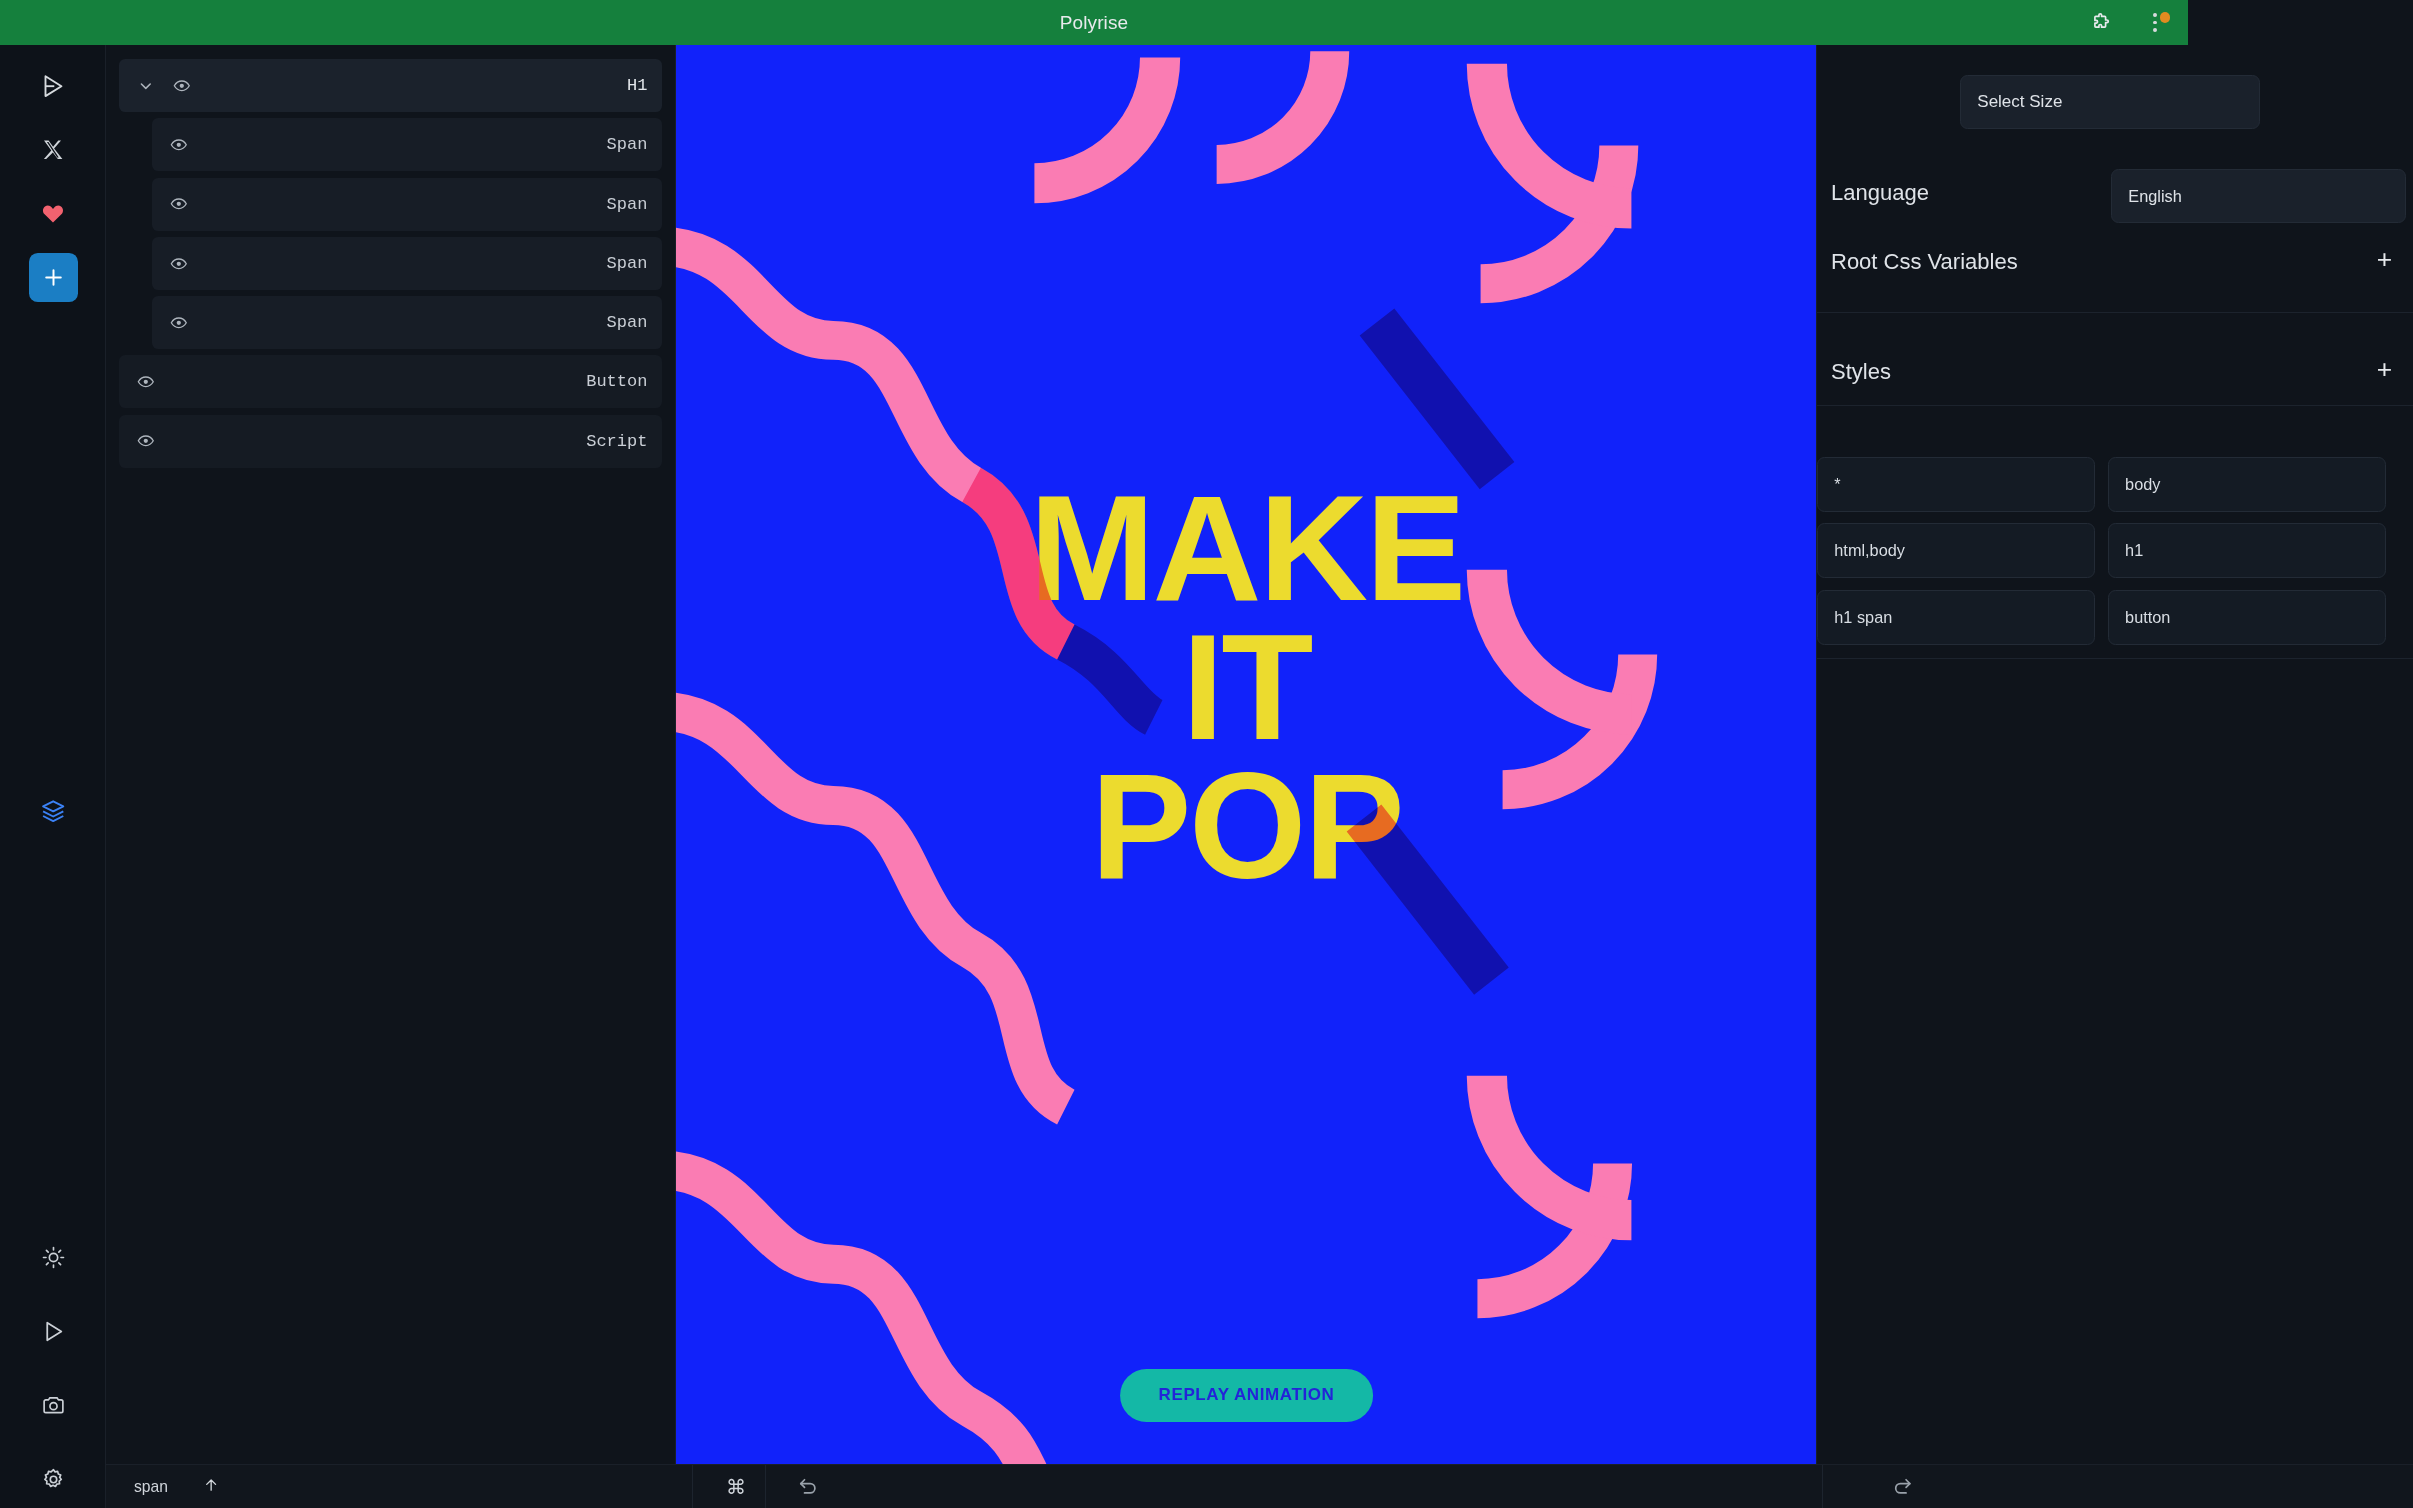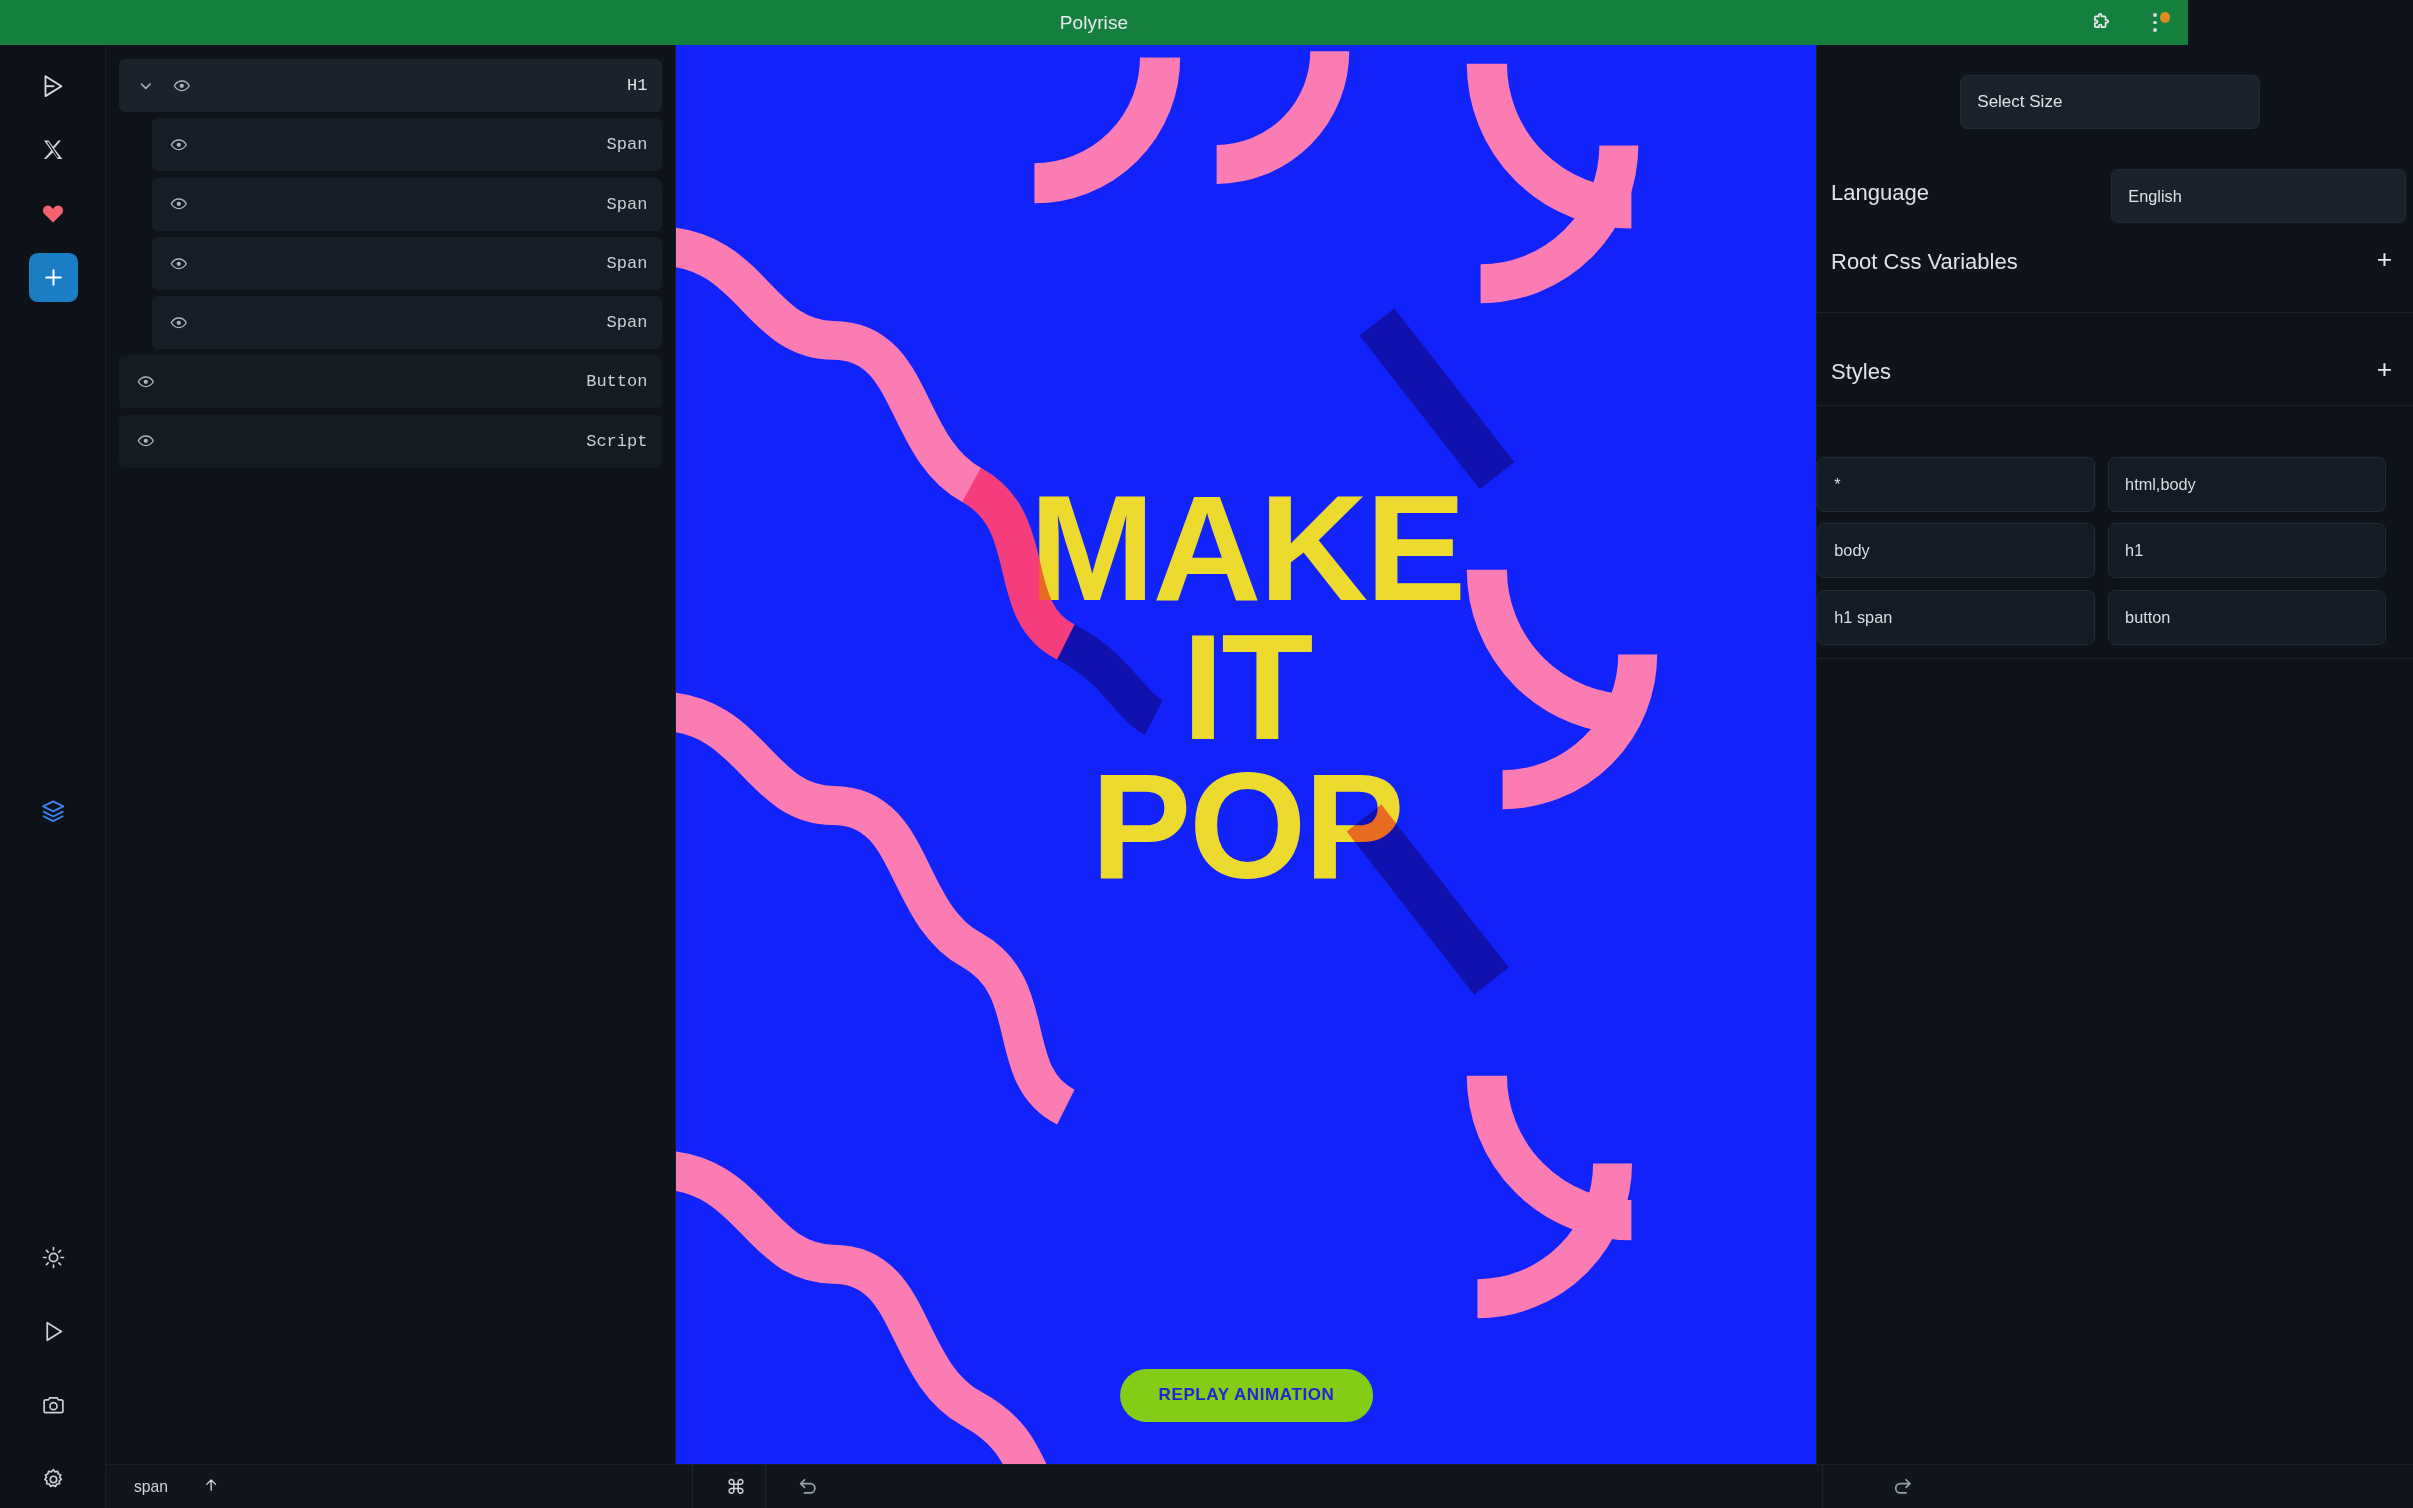--- a/index.html
+++ b/index.html
@@ -111,21 +111,21 @@
     color: #ecdb2e;
     letter-spacing: -2.5px;
     z-index: 3;
     mix-blend-mode: normal;
   }
   #hero .l2 { display: block; }
   .deco { position: absolute; background: #fa7cb3; z-index: 4; mix-blend-mode: multiply; }
   #replay {
     position: absolute; left: 50%; transform: translateX(-50%);
     top: 1324px;
-    background: #84cc16;
+    background: #14b8a6;
     color: #2323d8;
     border: none; border-radius: 628px;
     padding: 16.3px 39px;
     font-size: 17px; font-weight: 700;
     letter-spacing: 0.6px;
     cursor: pointer;
     z-index: 6;
     font-family: "Liberation Sans", sans-serif;
   }
 
@@ -416,22 +416,22 @@
 
     <div class="rp-divider" style="top:267px;"></div>
 
     <div class="rp-rowlabel" style="left:14px; top:314px;">Styles</div>
     <div class="plus-btn" style="top:310px;">+</div>
 
     <div class="rp-divider" style="top:360px;"></div>
 
     <div class="chips" id="style-chips">
         <div class="chip">*</div>
+        <div class="chip">body</div>
         <div class="chip">html,body</div>
-        <div class="chip">body</div>
         <div class="chip">h1</div>
         <div class="chip">h1 span</div>
         <div class="chip">button</div>
       </div>
 
     <div class="rp-divider" style="top:613px;"></div>
   </div>
 
   <div id="bottombar">
     <div class="vsep" style="left:586px;"></div>

